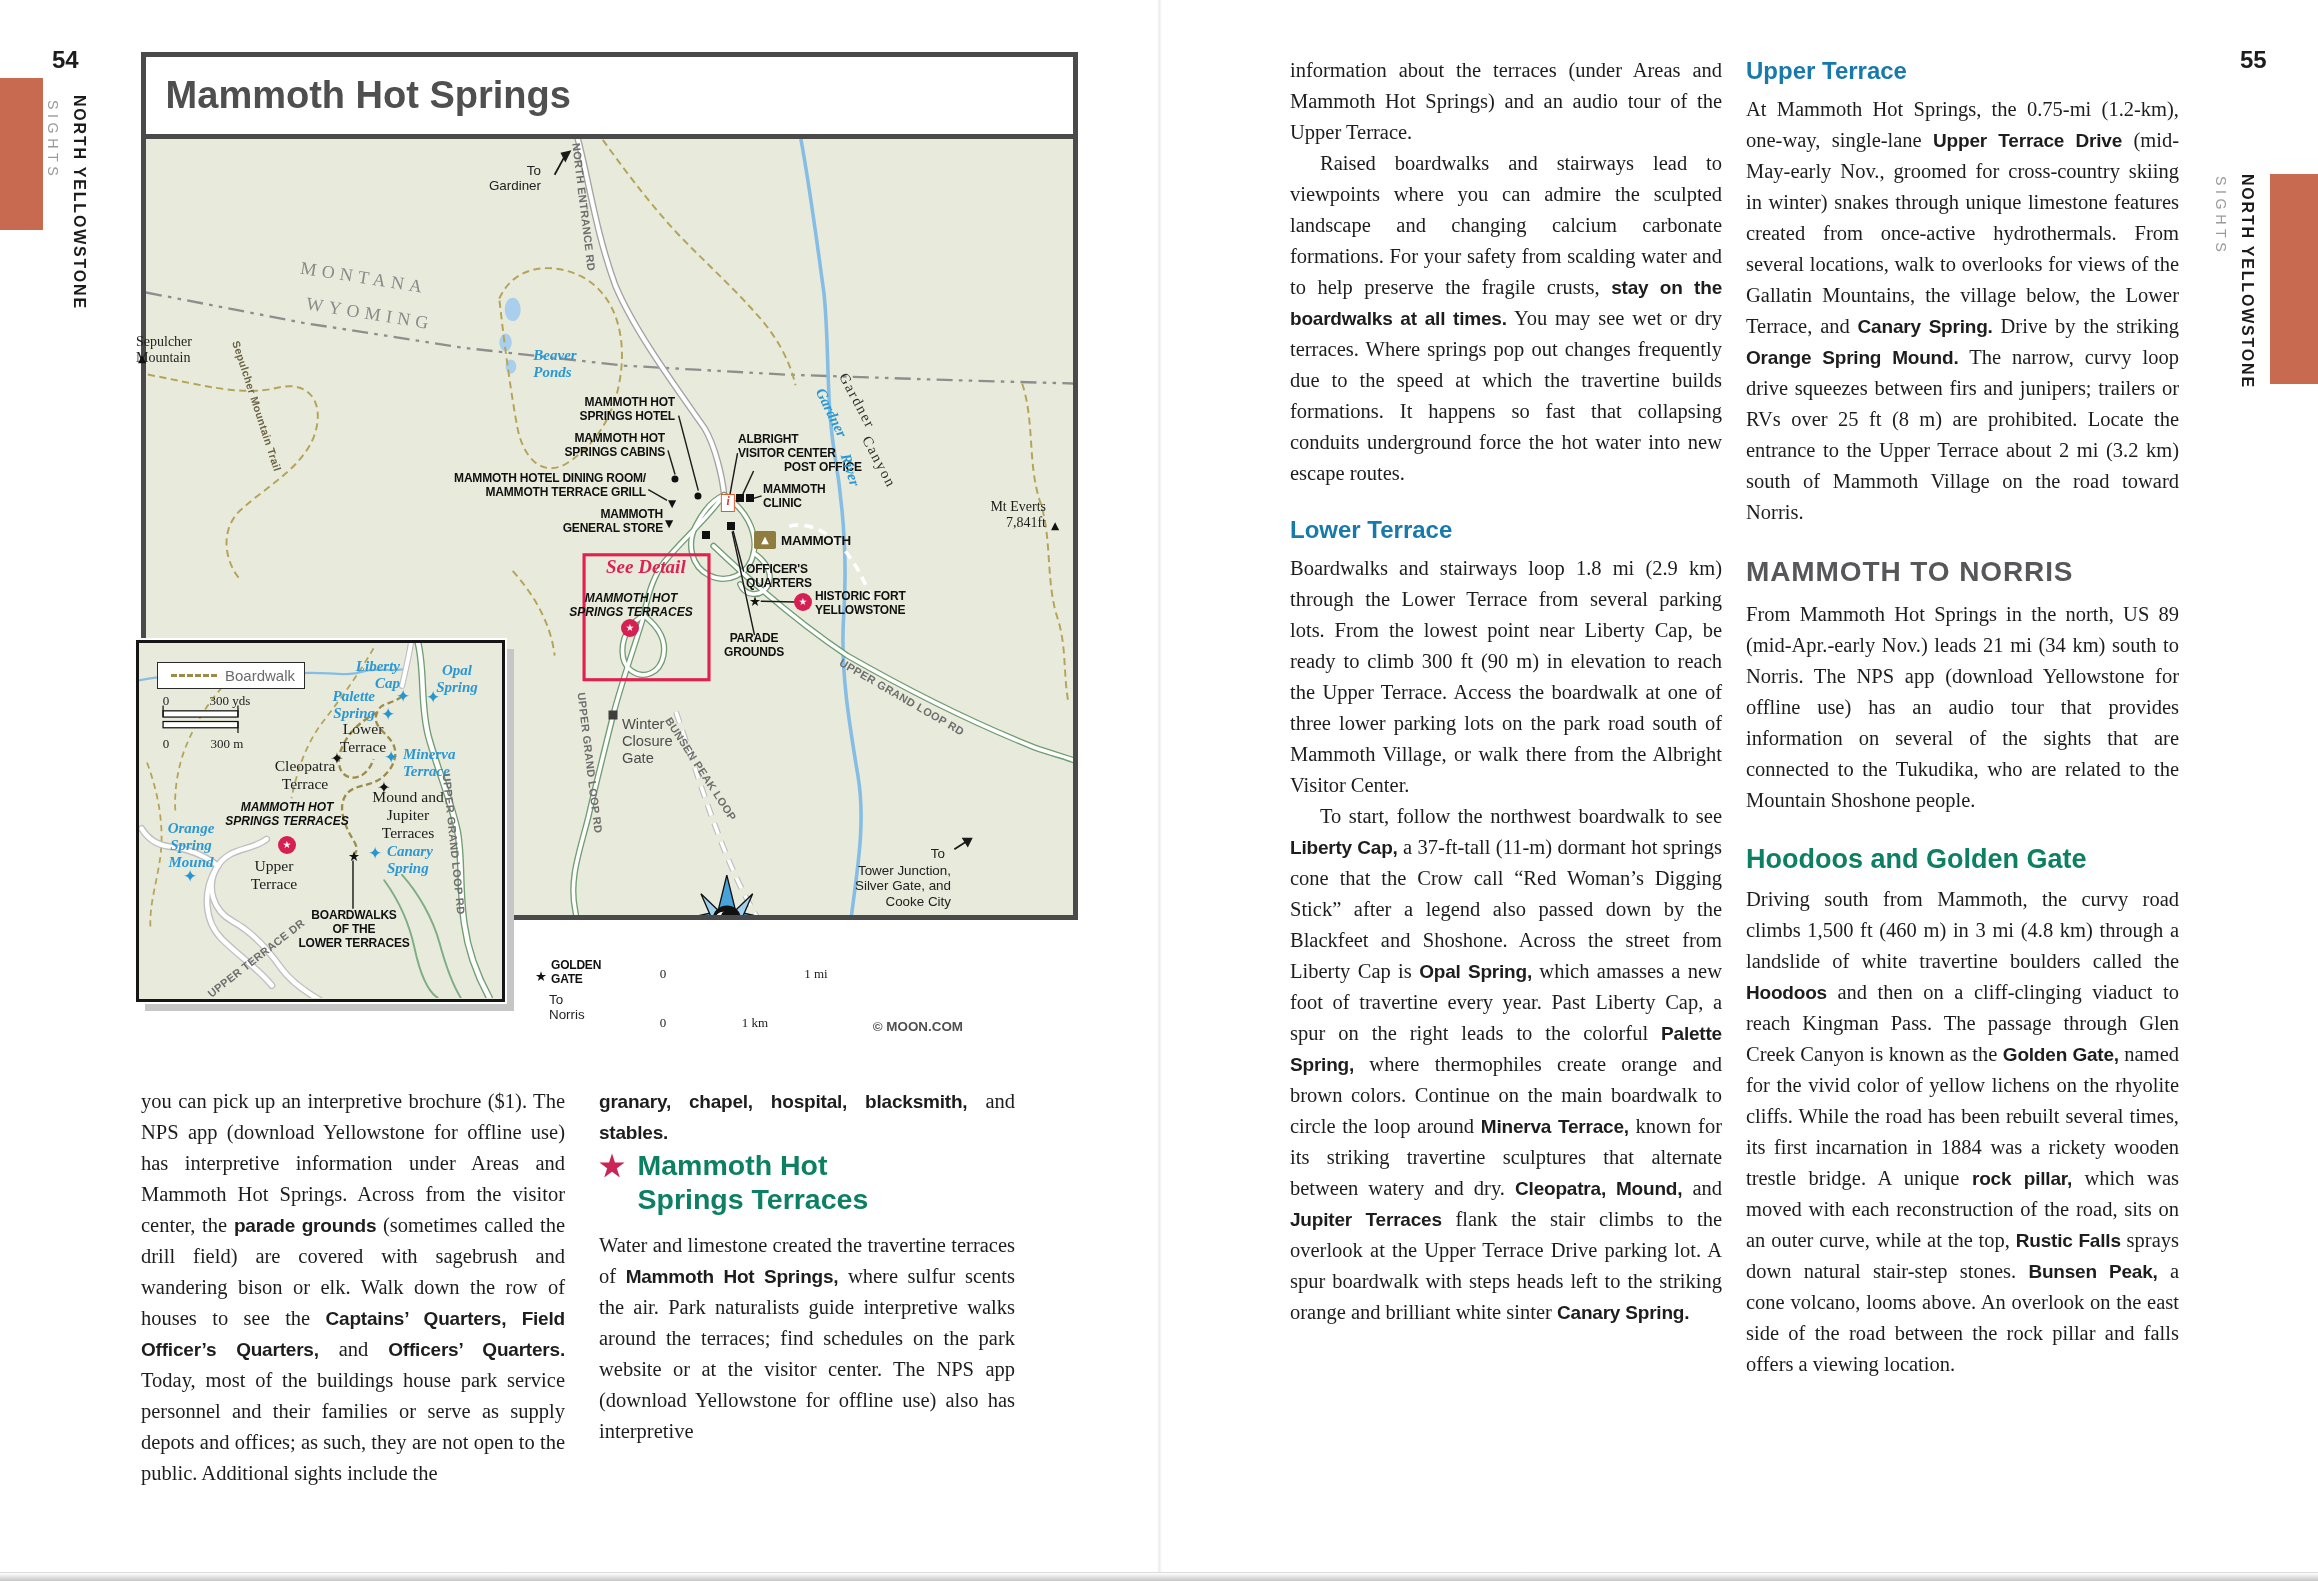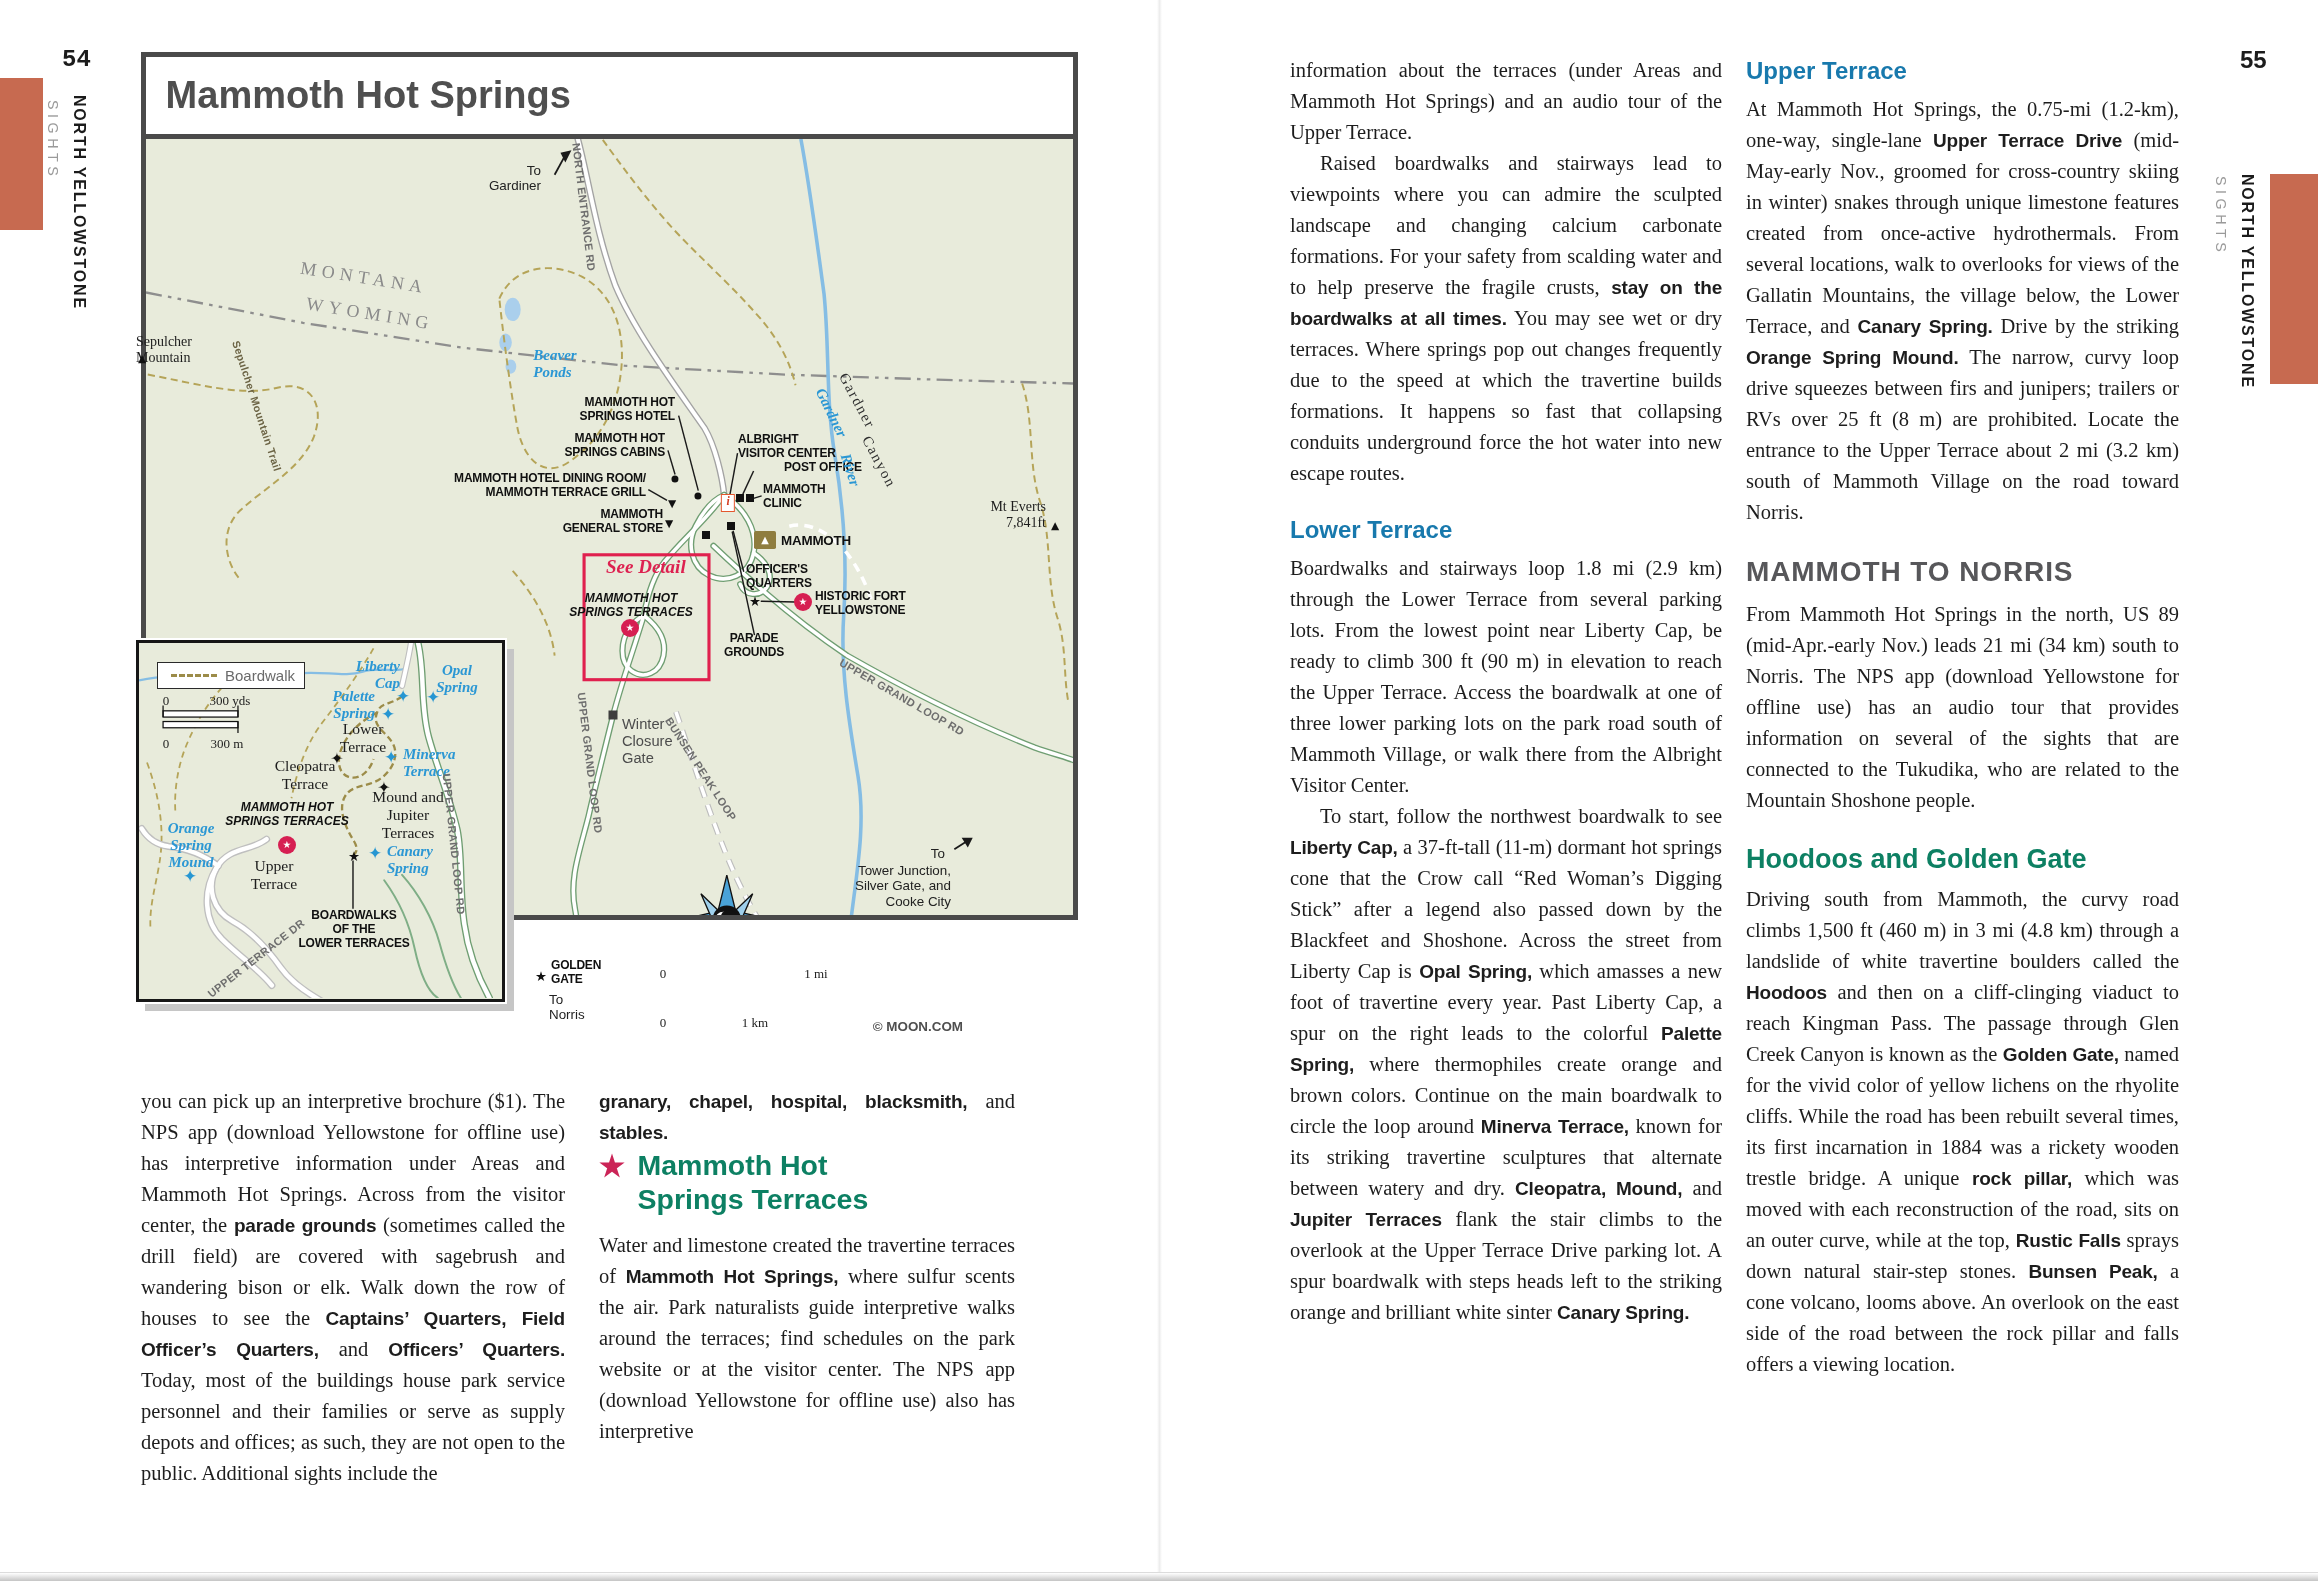--- a/index.html
+++ b/index.html
@@ -88,21 +88,21 @@
   .banner .b2{font-weight:400;letter-spacing:4.5px;}
   .feature{display:flex;margin:0 0 14.3px;align-items:flex-start;}
   .feature .fstar{font-size:29px;color:#cb2457;margin:1.8px 12.5px 0 0;line-height:32px;}
   .feature .ftxt{font:700 28.5px/34px "Liberation Sans",sans-serif;color:#0d8063;}
 </style>
 </head>
 <body>
 
 <div id="stage">
 
-  <div class="pagenum" style="left:62px;top:46px;font-family:Liberation Mono, monospace;">54</div>
+  <div class="pagenum" style="left:52px;top:46px;">54</div>
   <div class="tab-block" style="left:0;top:78px;width:43px;height:152px;"></div>
   <div class="vtext vsec" style="left:45px;top:100px;">SIGHTS</div>
   <div class="vtext vtitle" style="left:70px;top:95px;">NORTH YELLOWSTONE</div>
 
   <div class="pagenum" style="left:2240px;top:46px;">55</div>
   <div class="tab-block" style="left:2270px;top:174px;width:49px;height:210px;"></div>
   <div class="vtext vtitle" style="left:2238px;top:174px;">NORTH YELLOWSTONE</div>
   <div class="vtext vsec" style="left:2213px;top:176px;">SIGHTS</div>
 
   <div id="map-frame">

